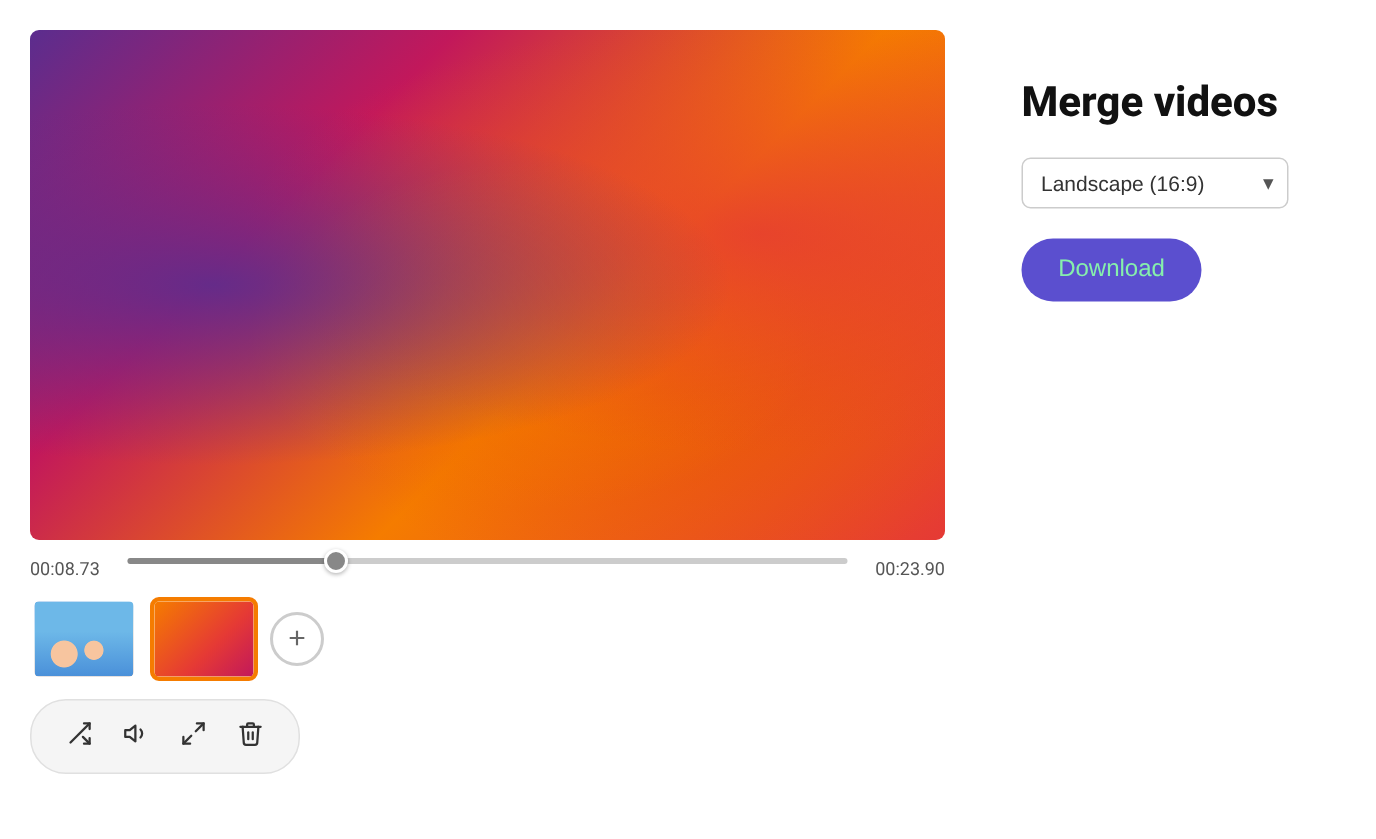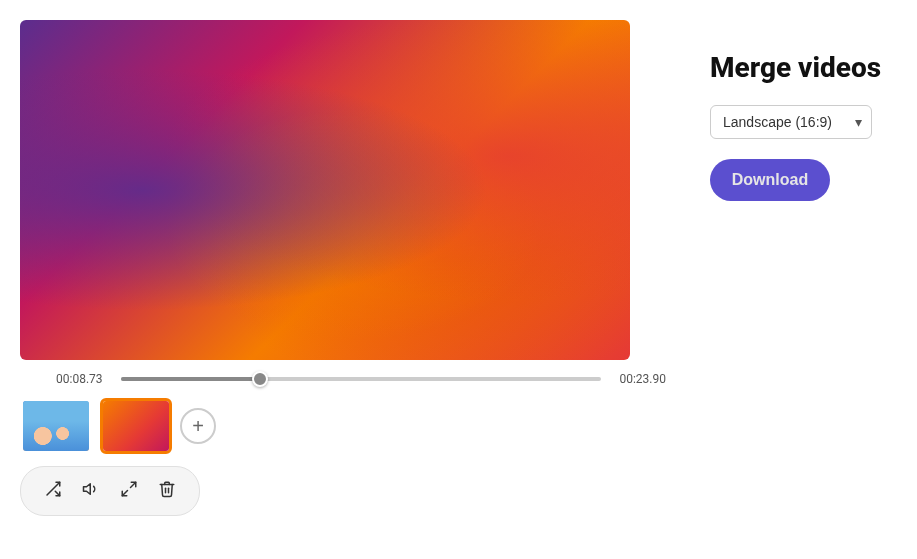--- a/index.html
+++ b/index.html
@@ -35,24 +35,22 @@
       inset: 0;
       background:
         radial-gradient(ellipse at 20% 50%, rgba(91,45,142,0.9) 0%, transparent 50%),
         radial-gradient(ellipse at 80% 40%, rgba(229,57,53,0.8) 0%, transparent 50%),
         radial-gradient(ellipse at 55% 60%, rgba(245,124,0,0.7) 0%, transparent 40%),
         radial-gradient(ellipse at 70% 70%, rgba(230,81,0,0.6) 0%, transparent 40%);
     }
 
     .timeline-row {
       display: flex;
-      align-items: center;
       gap: 10px;
       width: 610px;
-      margin-left: 36px;
     }
 
     .time-label {
       font-size: 12px;
       color: #555;
       white-space: nowrap;
       min-width: 55px;
     }
     .time-label.right {
       text-align: right;
@@ -200,21 +198,21 @@
     }
 
     .size-label {
       font-size: 14px;
       color: #333;
       font-weight: 500;
     }
 
     .select-wrapper {
       position: relative;
-      width: 162px;
+      width: 178px;
     }
 
     .select-wrapper select {
       width: 100%;
       padding: 8px 32px 8px 12px;
       border: 1px solid #ccc;
       border-radius: 6px;
       font-size: 14px;
       color: #333;
       background: #fff;
@@ -231,25 +229,25 @@
       transform: translateY(-50%);
       pointer-events: none;
       color: #555;
       font-size: 14px;
     }
 
     .download-btn {
       width: 120px;
       padding: 12px 20px;
       background: #5b4fcf;
-      color: #e5e5e5;
+      color: #86efac;
       border: none;
       border-radius: 24px;
       font-size: 16px;
-      font-weight: 700;
+      font-weight: 400;
       cursor: pointer;
       text-align: center;
     }
 
     
     .icon-svg {
       width: 18px;
       height: 18px;
     }
   </style>

